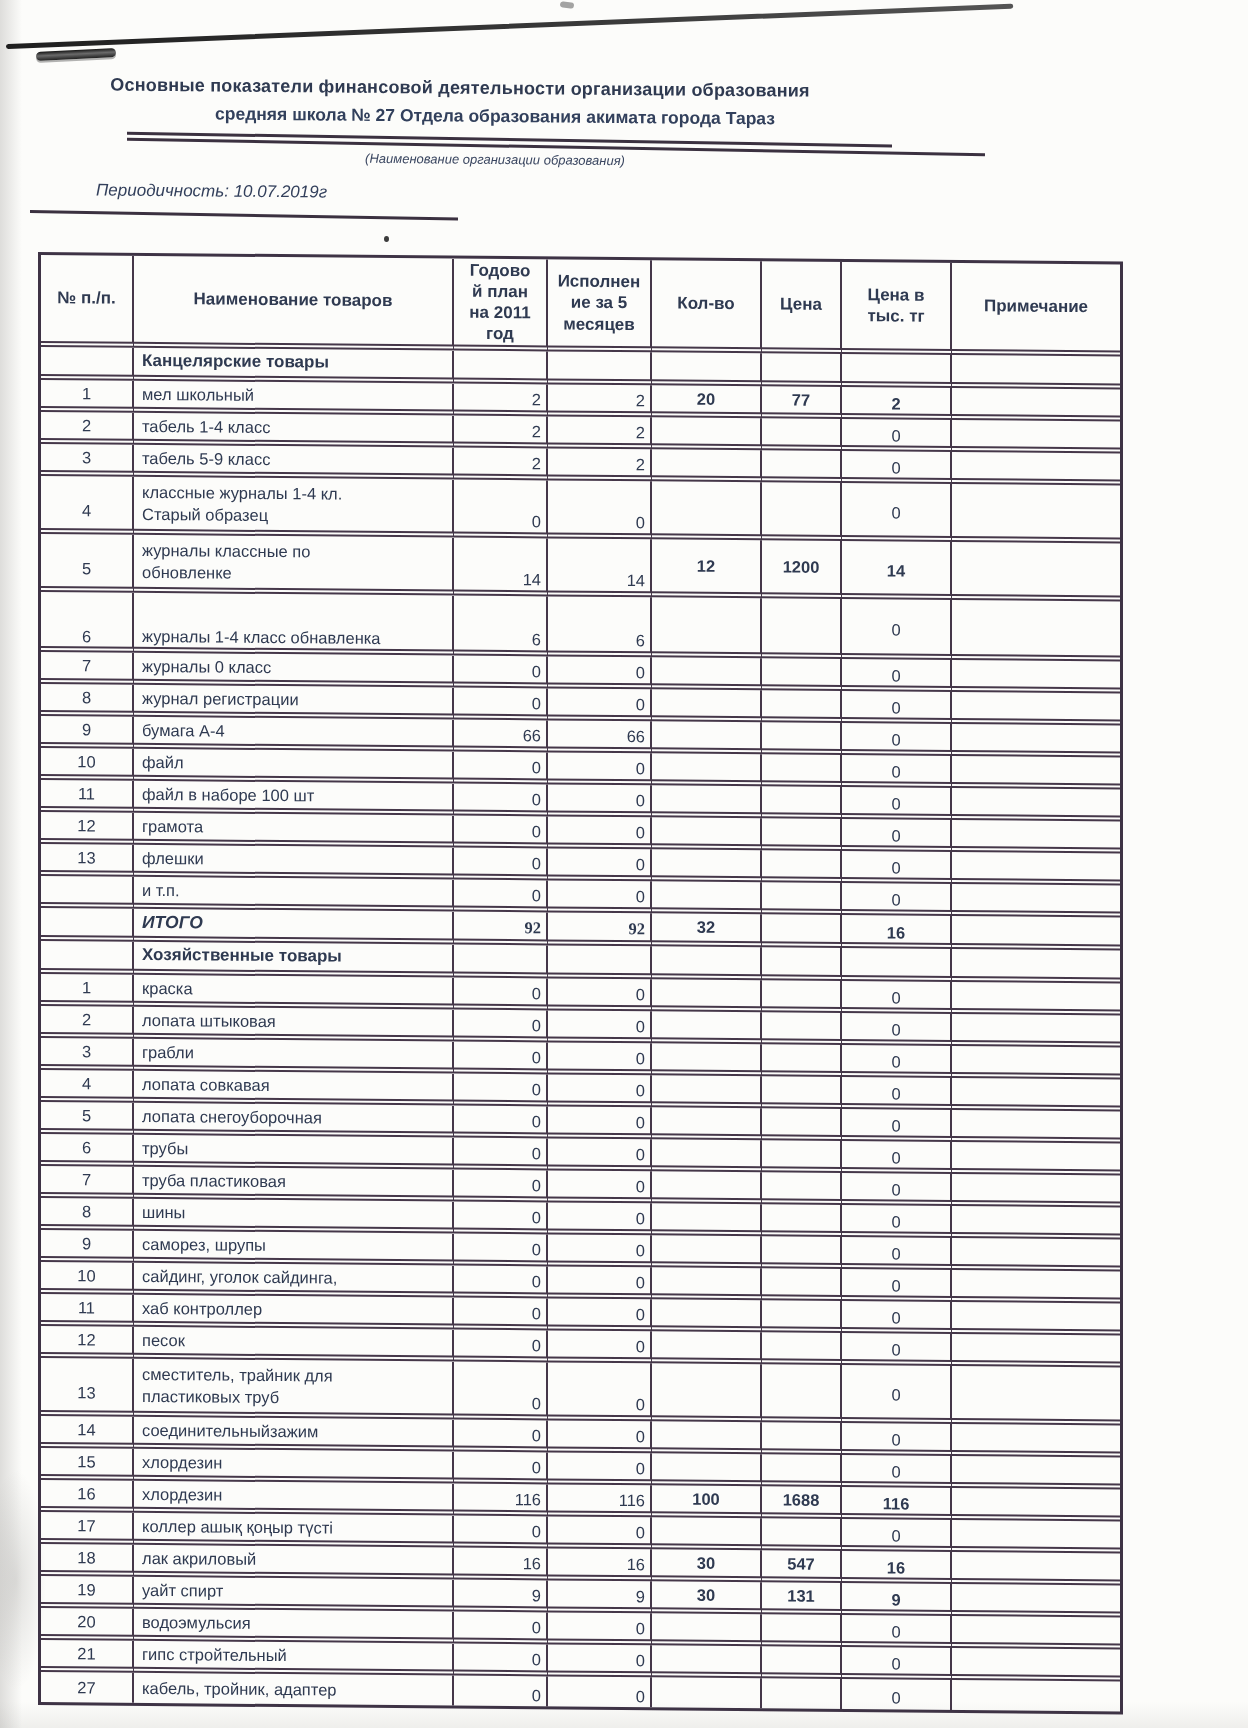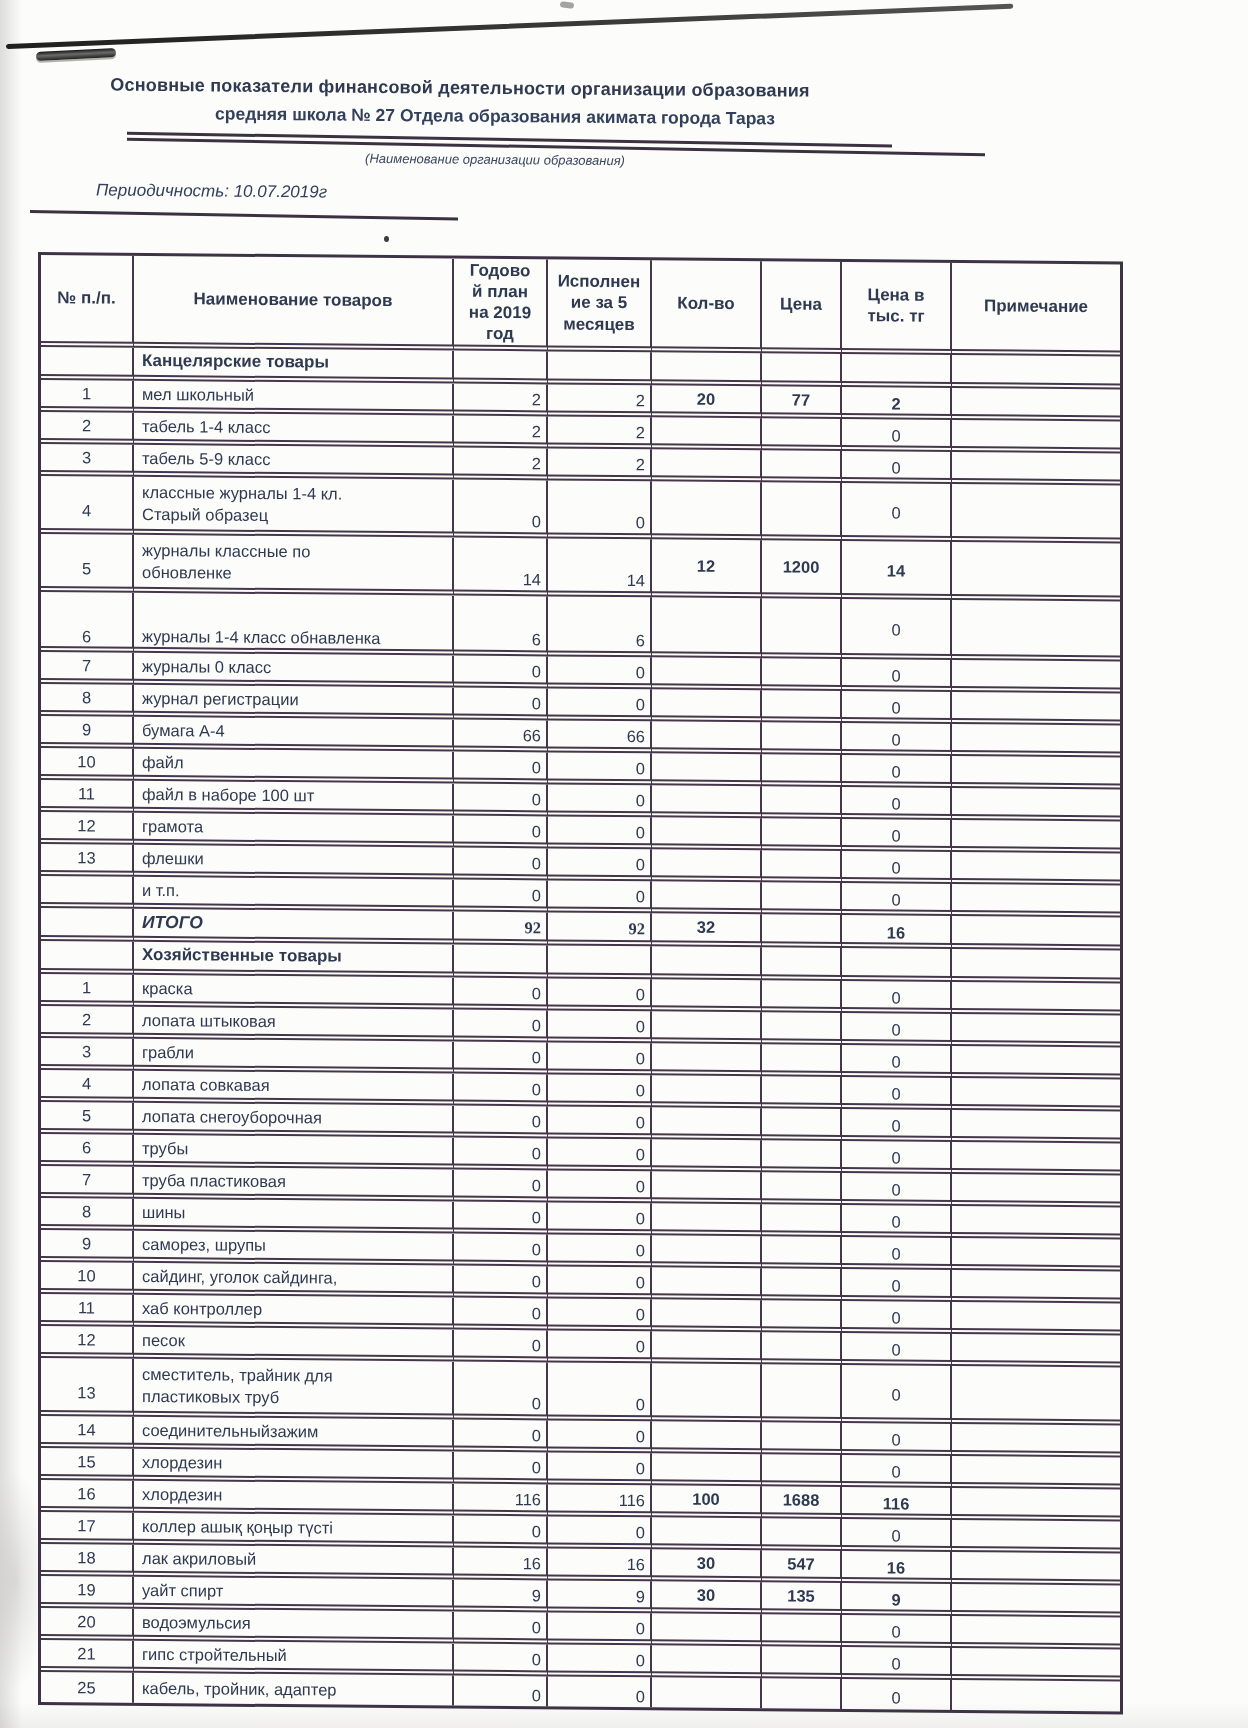--- a/index.html
+++ b/index.html
@@ -109,21 +109,21 @@
           <col style="width: 80px;">
           <col style="width: 110px;">
           <col style="width: 168px;">
         </colgroup>
       <thead>
           <tr>
             <th>№ п./п.</th>
             <th>Наименование товаров</th>
             <th>Годово
 й план
-на 2019
+на 2011
 год</th>
             <th>Исполнен
 ие за 5
 месяцев</th>
             <th>Кол-во</th>
             <th>Цена</th>
             <th>Цена в
 тыс. тг</th>
             <th>Примечание</th>
           </tr>
@@ -481,21 +481,21 @@
             <td class="c5 strong">547</td>
             <td class="c6 strong">16</td>
             <td class="c7"></td>
           </tr>
           <tr class="row">
             <td class="c0">19</td>
             <td class="c1">уайт спирт</td>
             <td class="c2">9</td>
             <td class="c3">9</td>
             <td class="c4 strong">30</td>
-            <td class="c5 strong">135</td>
+            <td class="c5 strong">131</td>
             <td class="c6 strong">9</td>
             <td class="c7"></td>
           </tr>
           <tr class="row">
             <td class="c0">20</td>
             <td class="c1">водоэмульсия</td>
             <td class="c2">0</td>
             <td class="c3">0</td>
             <td class="c4"></td>
             <td class="c5"></td>
@@ -506,21 +506,21 @@
             <td class="c0">21</td>
             <td class="c1">гипс стройтельный</td>
             <td class="c2">0</td>
             <td class="c3">0</td>
             <td class="c4"></td>
             <td class="c5"></td>
             <td class="c6">0</td>
             <td class="c7"></td>
           </tr>
           <tr class="row">
-            <td class="c0">25</td>
+            <td class="c0">27</td>
             <td class="c1">кабель, тройник, адаптер</td>
             <td class="c2">0</td>
             <td class="c3">0</td>
             <td class="c4"></td>
             <td class="c5"></td>
             <td class="c6">0</td>
             <td class="c7"></td>
           </tr>
         </tbody>
     </table>

